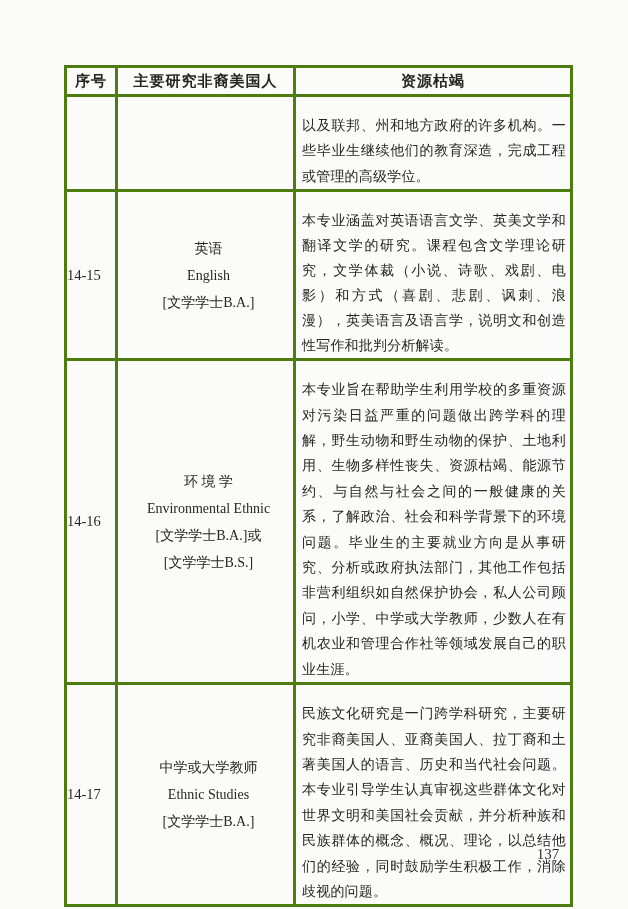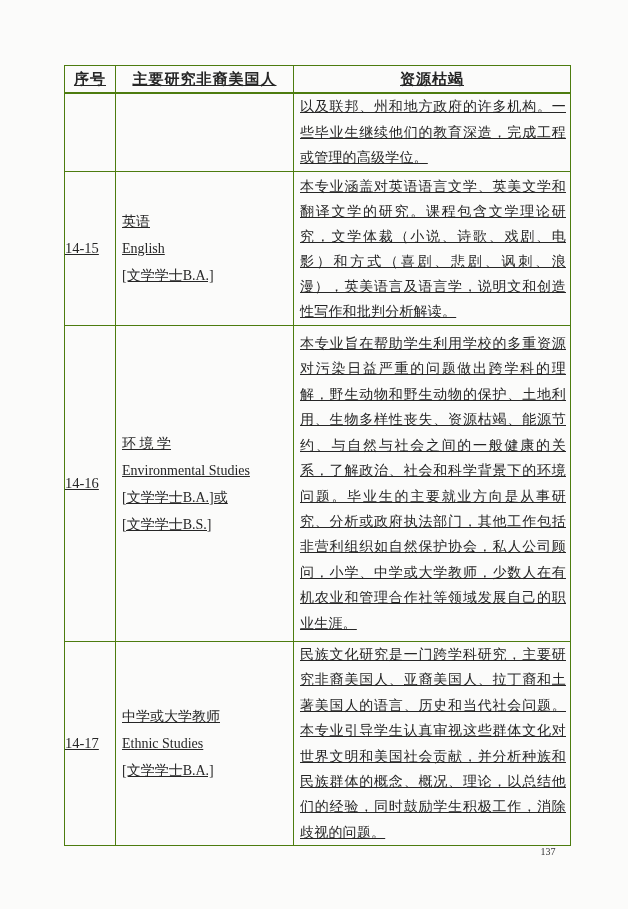--- a/index.html
+++ b/index.html
@@ -15,70 +15,70 @@
   table.majors{
     position:absolute;
     left:64px;top:65px;
     width:506px;
     border-collapse:collapse;
     table-layout:fixed;
     background:transparent;
   }
   table.majors th,
   table.majors td{
-    border:1px solid #4d7c0f;
+    border:3px solid #4d7c0f;
     padding:0;
     vertical-align:middle;
     overflow:hidden;
-    text-decoration:underline;
   }
   col.c1{width:51px;}
   col.c2{width:178px;}
   col.c3{width:277px;}
   th{
     height:26px;
     font-size:15px;
     font-weight:bold;
     text-align:center;
     letter-spacing:1px;
     border-bottom-width:2px !important;
   }
   td.cell-num{
     font-size:14.5px;
   }
   td.cell-major{
     font-size:14px;
+    text-align:center;
   }
   td.cell-major .mline{
     padding-left:6px;
     line-height:27px;
     white-space:pre;
   }
   td.cell-obj{
     font-size:14px;
   }
   td.cell-obj .obj{
-    padding:0 4px 0 6px;
+    padding:16px 4px 0 6px;
     line-height:25.4px;
     text-align:justify;
     text-justify:inter-character;
     letter-spacing:0.2px;
   }
   tr.h-cont td{height:77px;}
   tr.h-15 td{height:153px;}
   tr.h-16 td{height:315px;}
   tr.h-17 td{height:190px;}
   tr.h-15 td.cell-obj .obj{line-height:25px;}
   .page-number{
     position:absolute;
     top:846px;
     left:533px;
     width:30px;
     text-align:center;
-    font-size:10px;
+    font-size:15px;
     color:#333;
   }
 </style>
 </head>
 <body>
 
 <div class="page">
 
   <table class="majors">
     <colgroup>
@@ -111,21 +111,21 @@
         </td>
         <td class="cell-obj">
           <div class="obj">本专业涵盖对英语语言文学、英美文学和翻译文学的研究。课程包含文学理论研究，文学体裁（小说、诗歌、戏剧、电影）和方式（喜剧、悲剧、讽刺、浪漫），英美语言及语言学，说明文和创造性写作和批判分析解读。</div>
         </td>
       </tr>
 
       <tr class="h-16">
         <td class="cell-num">14-16</td>
         <td class="cell-major">
           <div class="mline">环 境 学</div>
-          <div class="mline">Environmental Studies</div>
+          <div class="mline">Environmental Ethnic</div>
           <div class="mline">[文学学士B.A.]或</div>
           <div class="mline">[文学学士B.S.]</div>
         </td>
         <td class="cell-obj">
           <div class="obj">本专业旨在帮助学生利用学校的多重资源对污染日益严重的问题做出跨学科的理解，野生动物和野生动物的保护、土地利用、生物多样性丧失、资源枯竭、能源节约、与自然与社会之间的一般健康的关系，了解政治、社会和科学背景下的环境问题。毕业生的主要就业方向是从事研究、分析或政府执法部门，其他工作包括非营利组织如自然保护协会，私人公司顾问，小学、中学或大学教师，少数人在有机农业和管理合作社等领域发展自己的职业生涯。</div>
         </td>
       </tr>
 
       <tr class="h-17">
         <td class="cell-num">14-17</td>

